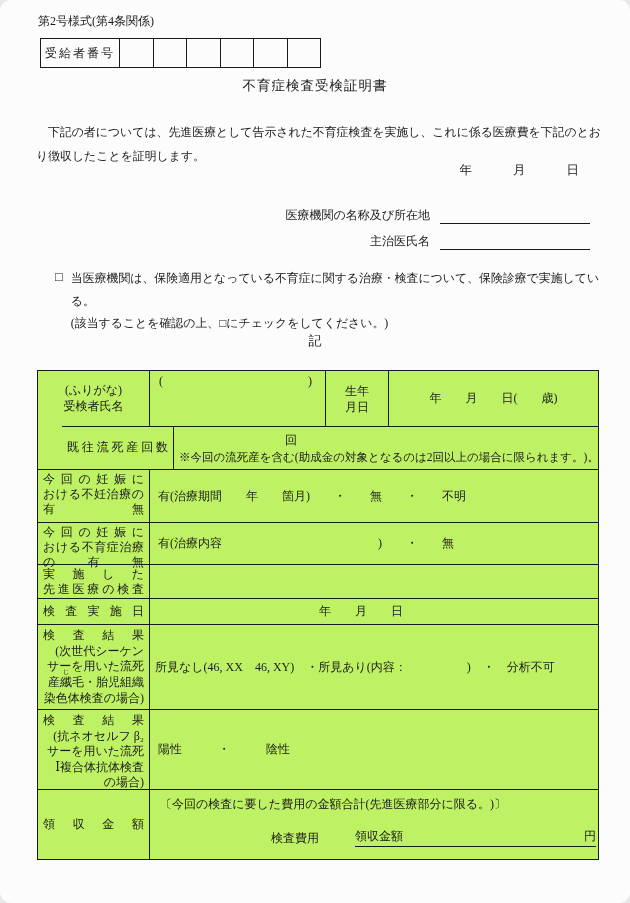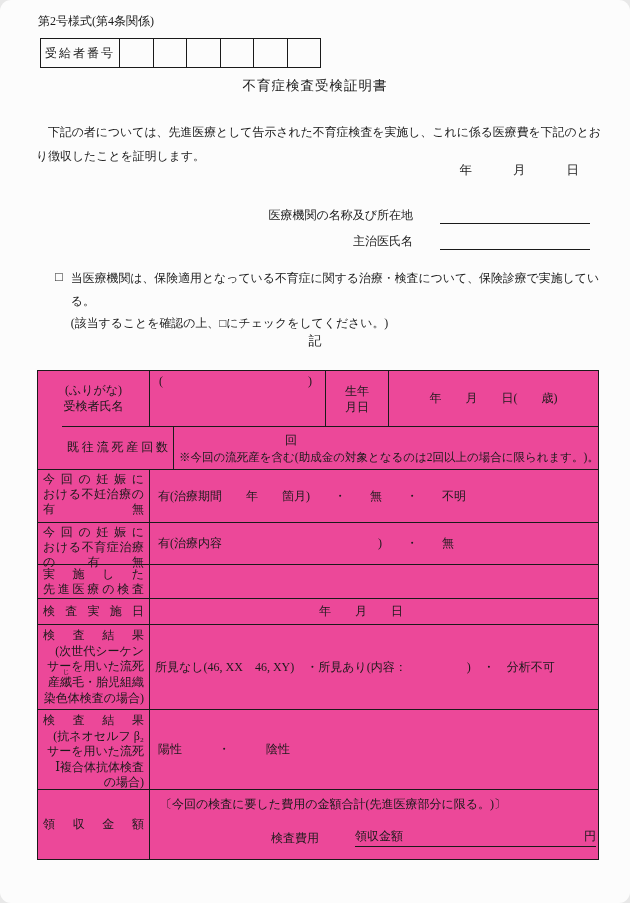--- a/index.html
+++ b/index.html
@@ -18,33 +18,33 @@
   .mini-label{width:78px; border-right:1px solid #1a1a1a; display:flex; align-items:center; justify-content:center; letter-spacing:2px;}
   .mini-cell{width:32.5px; border-right:1px solid #1a1a1a;}
   .mini-cell:last-child{border-right:none;}
 
   .doc-title{left:0; top:77px; width:630px; text-align:center; font-size:13.5px; letter-spacing:1px;}
 
   .intro{left:36px; top:121px; line-height:23.5px; font-size:11.9px; white-space:nowrap;}
 
   .date-row{top:162px; right:51px; display:flex; gap:41px; font-size:12.5px;}
 
-  .field-row{left:0; right:40px; height:18px; display:flex; justify-content:flex-end; align-items:flex-end; gap:27px; font-size:12px;}
+  .field-row{left:0; right:40px; height:18px; display:flex; justify-content:flex-end; align-items:flex-end; gap:10px; font-size:12px;}
   .field-row .ul{width:150px; border-bottom:1px solid #1a1a1a; height:16px;}
   .row-inst{top:206px;}
   .row-doc{top:232px;}
 
   .cb-block{left:55px; top:267px; display:flex; gap:8px; align-items:flex-start;}
   .cb-box{font-size:13px; line-height:20px;}
   .cb-lines{line-height:22.5px; font-size:11.9px; white-space:nowrap;}
 
   .ki{left:0; top:332px; width:630px; text-align:center; font-size:13px;}
 
   
-  .mtable{left:37px; top:370px; width:562px; border:1.5px solid #1a1a1a; box-sizing:border-box; background:#ec4899;}
+  .mtable{left:37px; top:370px; width:562px; border:1.5px solid #1a1a1a; box-sizing:border-box; background:#bef264;}
   .trow{display:flex; box-sizing:content-box;}
   .trow + .trow{border-top:1px solid #1a1a1a;}
   .tlabel{width:112px; flex:none; border-right:1px solid #1a1a1a; padding:2px 5px; box-sizing:border-box;
           display:flex; flex-direction:column; justify-content:flex-start; line-height:15.2px;}
   .tlabel.vcenter{justify-content:center;}
   .jl{text-align:justify; text-align-last:justify;}
   .ll{text-align:right;}
   .ctr{text-align:center;}
   .tcontent{flex:1; min-width:0; display:flex; flex-direction:column; justify-content:center; padding-left:8px; box-sizing:border-box; white-space:nowrap;}
 

